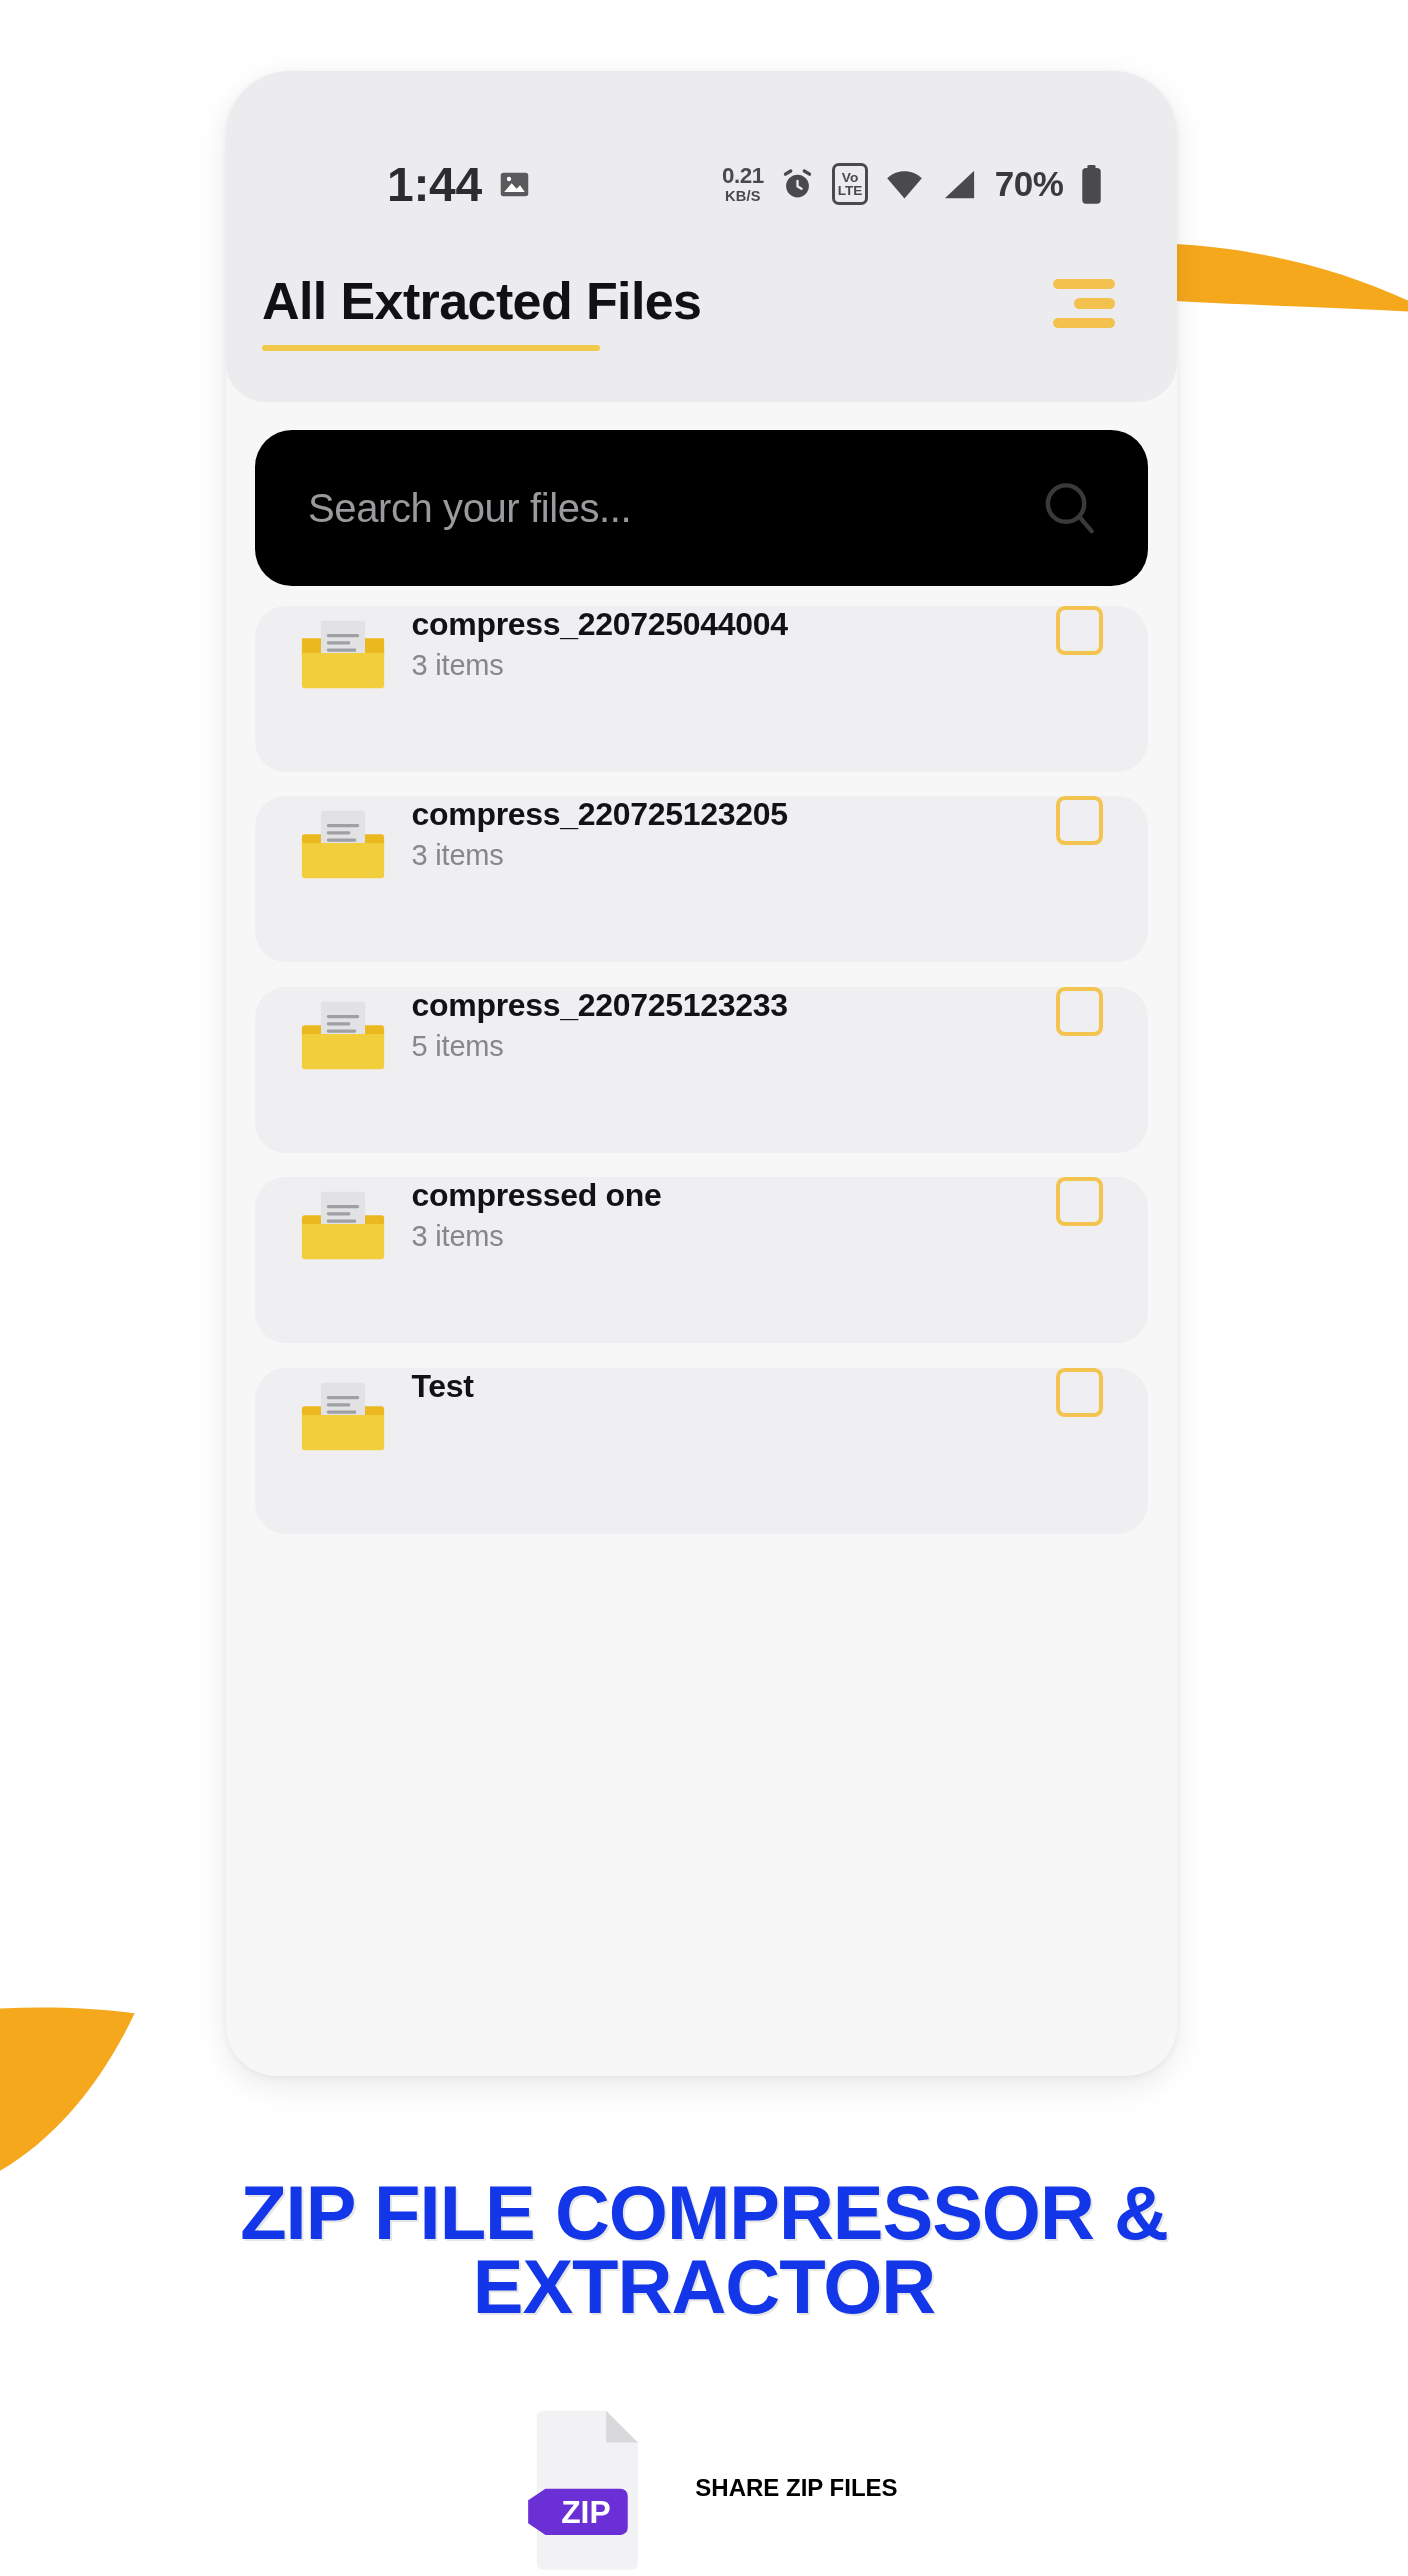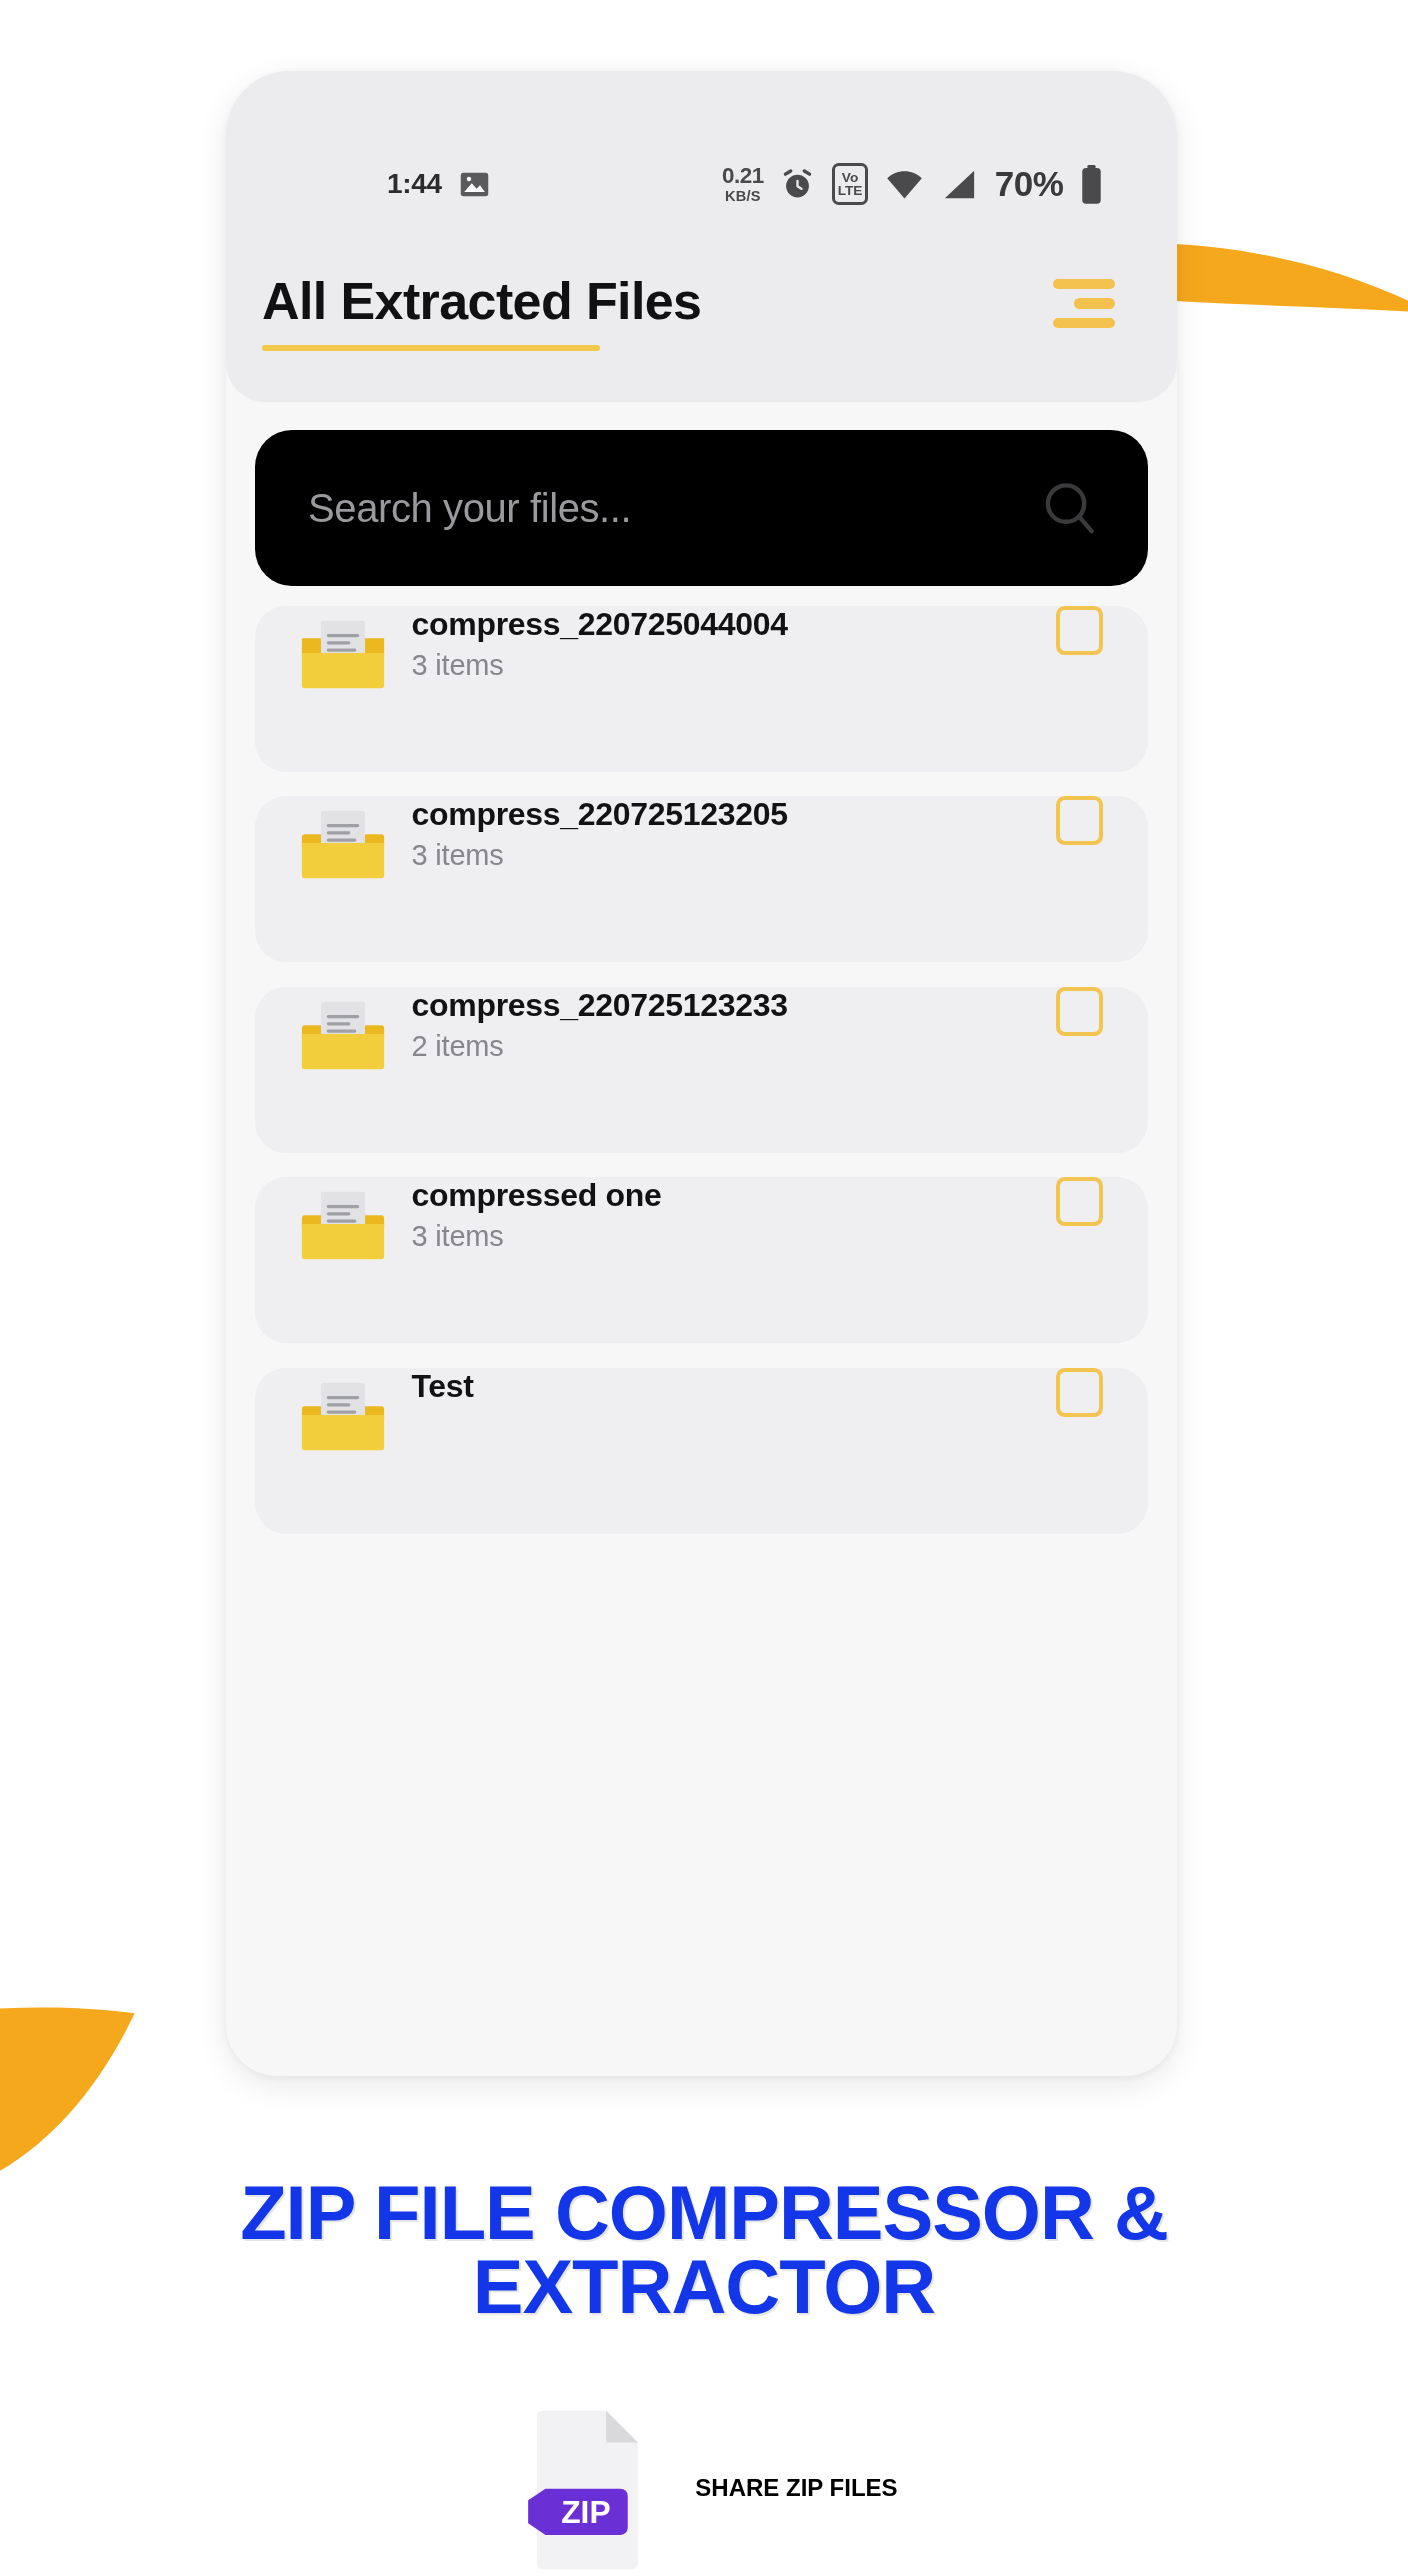--- a/index.html
+++ b/index.html
@@ -36,21 +36,21 @@
     background:#ececee;
     border-radius:60px 60px 39px 39px;
   }
 
   
   .statusbar{
     position:absolute; left:0; top:83px; width:951px; height:60px;
     display:flex; align-items:center;
   }
   .sb-left{ position:absolute; left:161px; display:flex; align-items:center; gap:16.6px; }
-  .sb-time{ font-size:28px; font-weight:600; color:#2c2c2e; letter-spacing:-0.3px; }
+  .sb-time{ font-size:48px; font-weight:600; color:#2c2c2e; letter-spacing:-0.3px; }
   .sb-right{ position:absolute; right:73px; display:flex; align-items:center; gap:15.6px; }
   .kbs{ display:flex; flex-direction:column; align-items:center; line-height:1; color:#4a4a4c; }
   .kbs .n{ font-size:22.4px; font-weight:600; letter-spacing:-0.4px;}
   .kbs .u{ font-size:14.6px; font-weight:700; letter-spacing:0.2px; margin-top:2px;}
   .volte{
     width:36px;height:42px;border:3.5px solid #4a4a4c;border-radius:6.8px;
     display:flex;flex-direction:column;align-items:center;justify-content:center;line-height:.95;
     color:#4a4a4c;font-weight:800;
   }
   .volte .a{font-size:13.7px;}
@@ -236,21 +236,21 @@
           <rect x="4" y="26" width="20" height="10" rx="2" fill="#EBB81F"></rect>
           <rect x="40" y="26" width="20" height="10" rx="2" fill="#EBB81F"></rect>
           <rect x="17" y="10" width="30" height="28" rx="1.5" fill="#e2e2e4"></rect>
           <rect x="21" y="19" width="22" height="2.2" rx="1" fill="#9fa0a4"></rect>
           <rect x="21" y="24" width="16" height="2.2" rx="1" fill="#9fa0a4"></rect>
           <rect x="21" y="29" width="20" height="2.2" rx="1" fill="#9fa0a4"></rect>
           <path d="M4 32 h56 v22 a2 2 0 0 1 -2 2 H6 a2 2 0 0 1 -2 -2 z" fill="#F2CE3C"></path>
         </svg>
         <div class="row-text">
           <div class="row-title">compress_220725123233</div>
-          <div class="row-sub">2 items</div>
+          <div class="row-sub">5 items</div>
         </div>
         <div class="checkbox"></div>
       </div>
 
       <div class="row">
         <svg class="folder-icon" viewBox="0 0 64 64">
           <rect x="4" y="26" width="20" height="10" rx="2" fill="#EBB81F"></rect>
           <rect x="40" y="26" width="20" height="10" rx="2" fill="#EBB81F"></rect>
           <rect x="17" y="10" width="30" height="28" rx="1.5" fill="#e2e2e4"></rect>
           <rect x="21" y="19" width="22" height="2.2" rx="1" fill="#9fa0a4"></rect>

